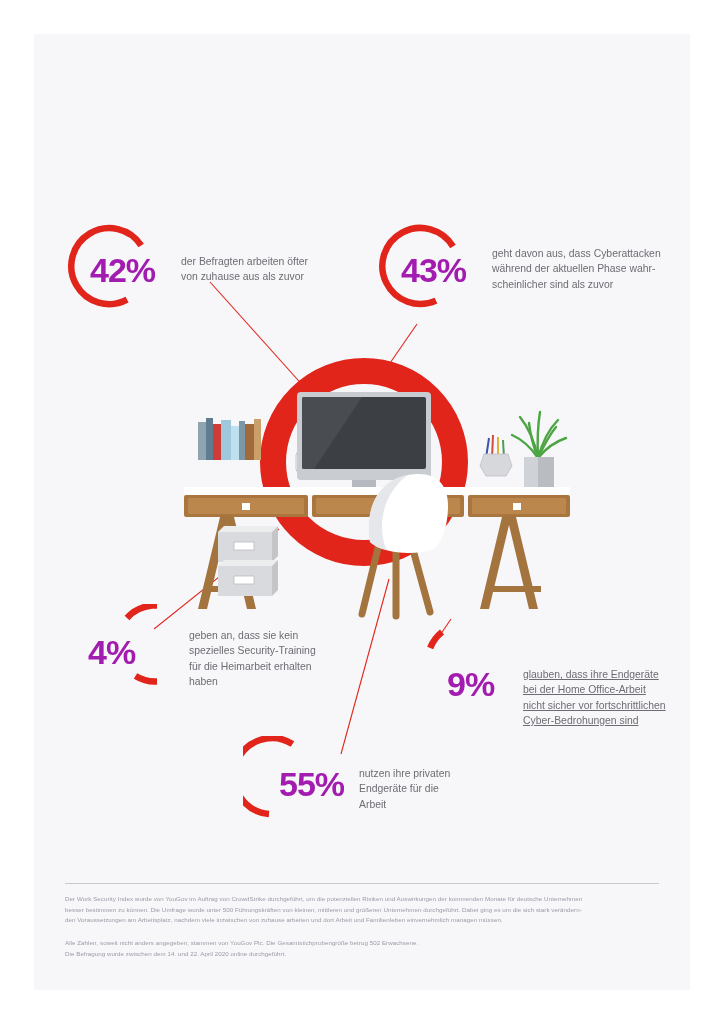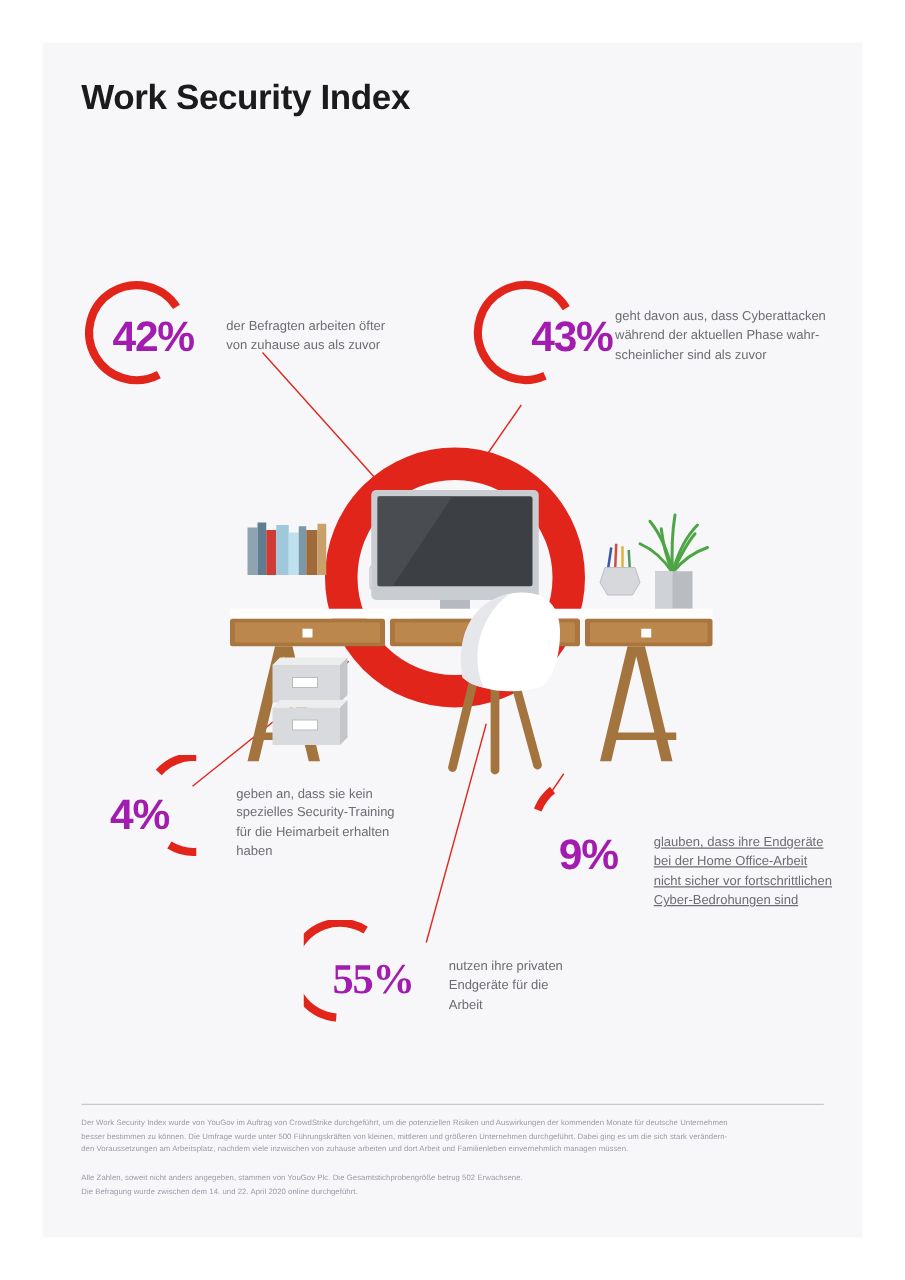--- a/index.html
+++ b/index.html
@@ -30,21 +30,20 @@
   .divider{position:absolute;left:31px;top:849px;width:594px;height:1px;background:#c9c9d2;}
   .foot{position:absolute;left:31px;font-size:6.2px;line-height:10.6px;color:#9a9aa6;white-space:pre-line;letter-spacing:0.05px;}
   .foot1{top:860px;width:600px;}
   .foot2{top:904px;width:600px;}
 </style>
 </head>
 <body>
 
 <div class="page">
 
-  <div class="title">Work Security Index</div>
 
 
   <svg class="scene" viewBox="0 0 656 956">
 
     <g stroke="#e1251b" stroke-width="1.1" fill="none">
       <line x1="176" y1="248" x2="272" y2="355"></line>
       <line x1="383" y1="290" x2="345" y2="345"></line>
       <line x1="120" y1="595" x2="245" y2="495"></line>
       <line x1="417" y1="585" x2="400" y2="610"></line>
       <line x1="307" y1="720" x2="355" y2="545"></line>
@@ -147,21 +146,21 @@
     </svg>
     <div class="num" style="left:25px;top:29px;">42%</div>
     <div class="desc" style="left:116px;top:32px;width:190px;">der Befragten arbeiten öfter
 von zuhause aus als zuvor</div>
   </div>
 
   <div class="stat" style="left:342px;top:188px;">
     <svg class="ring" width="92" height="92" viewBox="0 0 92 92">
       <path d="M 77.0 24.5 A 38 38 0 1 0 60.0 78.6" fill="none" stroke="#e1251b" stroke-width="6.5" stroke-linecap="butt"></path>
     </svg>
-    <div class="num" style="left:25px;top:29px;margin-left:24px;">43%</div>
+    <div class="num" style="left:25px;top:29px;">43%</div>
     <div class="desc" style="left:116px;top:24px;width:205px;">geht davon aus, dass Cyberattacken
 während der aktuellen Phase wahr-
 scheinlicher sind als zuvor</div>
   </div>
 
   <div class="stat" style="left:31px;top:570px;">
     <svg class="ring" width="92" height="92" viewBox="0 0 92 92">
       <path d="M 62.0 14.0 A 38 38 0 1 1 70.5 72.0" fill="none" stroke="#e1251b" stroke-width="6.5" stroke-linecap="butt"></path>
     </svg>
     <div class="num" style="left:23px;top:29px;">4%</div>
@@ -179,21 +178,21 @@
     <div class="desc" style="left:106px;top:55px;width:200px;text-decoration:underline;">glauben, dass ihre Endgeräte
 bei der Home Office-Arbeit
 nicht sicher vor fortschrittlichen
 Cyber-Bedrohungen sind</div>
   </div>
 
   <div class="stat" style="left:209px;top:702px;">
     <svg class="ring" width="92" height="92" viewBox="0 0 92 92">
       <path d="M 49.5 8.1 A 38 38 0 1 0 26.0 78.0" fill="none" stroke="#e1251b" stroke-width="6.5" stroke-linecap="butt"></path>
     </svg>
-    <div class="num" style="left:23px;top:29px;font-family:Liberation Serif, serif;">55%</div>
+    <div class="num" style="left:36px;top:29px;">55%</div>
     <div class="desc" style="left:116px;top:30px;width:170px;">nutzen ihre privaten
 Endgeräte für die
 Arbeit</div>
   </div>
 
   <div class="divider"></div>
   <div class="foot foot1">Der Work Security Index wurde von YouGov im Auftrag von CrowdStrike durchgeführt, um die potenziellen Risiken und Auswirkungen der kommenden Monate für deutsche Unternehmen
 besser bestimmen zu können. Die Umfrage wurde unter 500 Führungskräften von kleinen, mittleren und größeren Unternehmen durchgeführt. Dabei ging es um die sich stark verändern-
 den Voraussetzungen am Arbeitsplatz, nachdem viele inzwischen von zuhause arbeiten und dort Arbeit und Familienleben einvernehmlich managen müssen.</div>
   <div class="foot foot2">Alle Zahlen, soweit nicht anders angegeben, stammen von YouGov Plc. Die Gesamtstichprobengröße betrug 502 Erwachsene.

